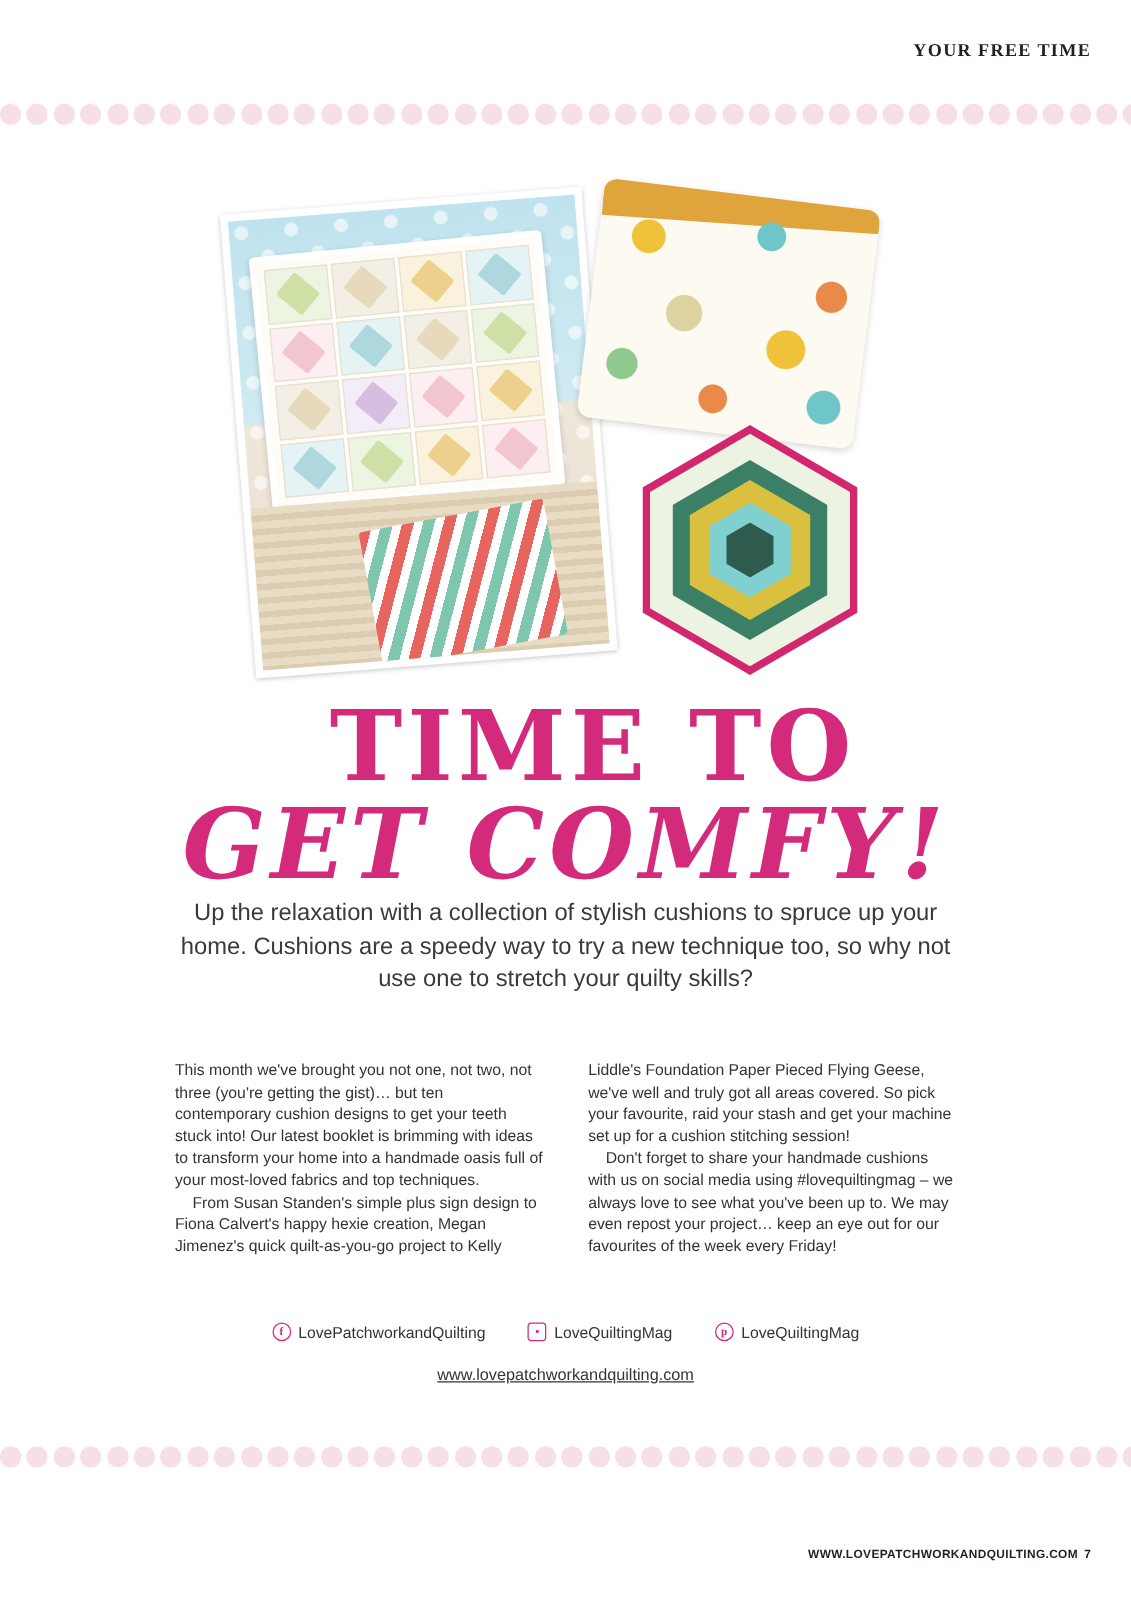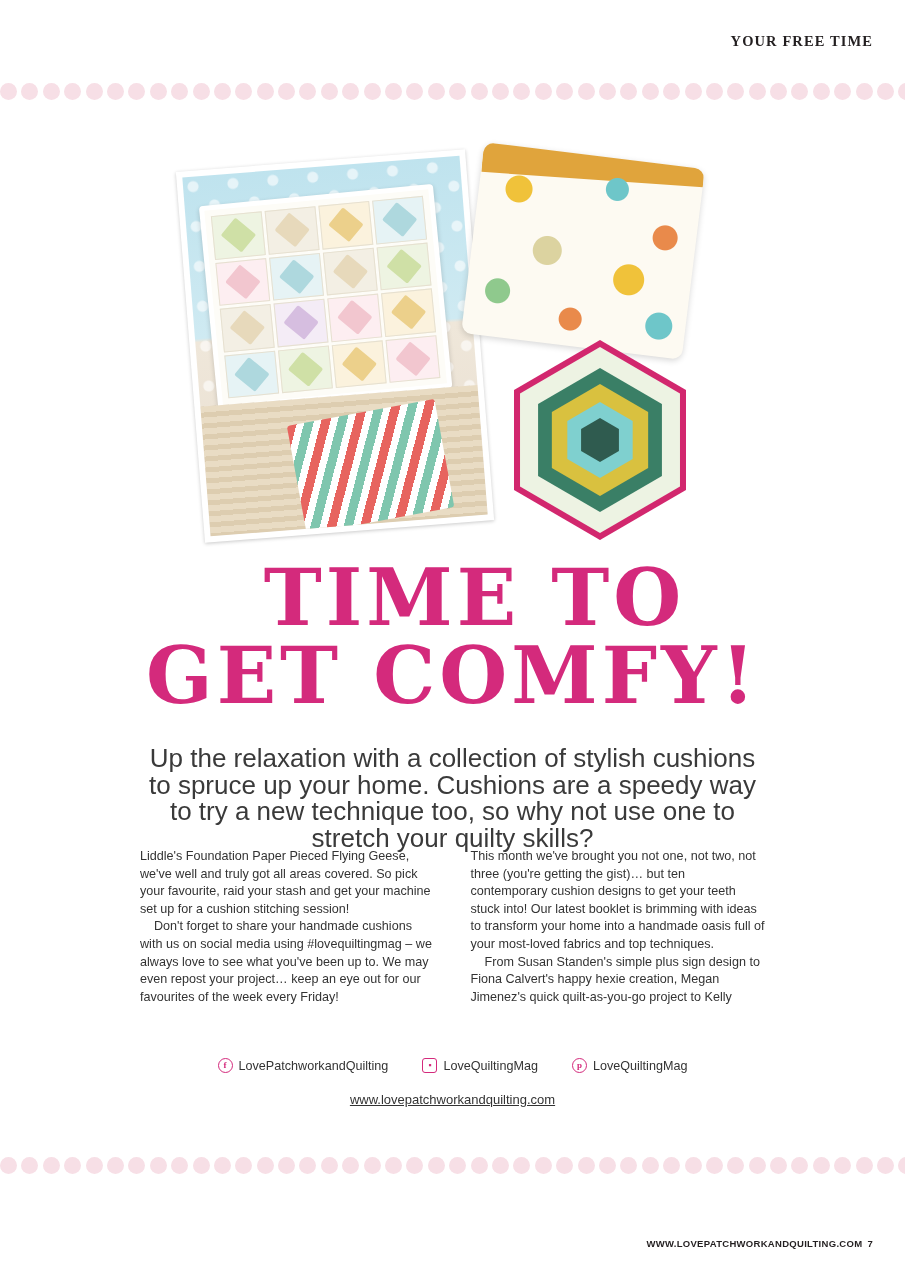--- a/index.html
+++ b/index.html
@@ -221,30 +221,30 @@
     left: 0;
     width: 905px;
     text-align: center;
     color: #d42a7c;
     font-family: "DejaVu Serif", serif;
     font-weight: bold;
     letter-spacing: 4px;
     line-height: 0.92;
   }
   .headline .l1 { font-size: 78px; display: block; margin-left: 44px; }
-  .headline .l2 { font-size: 78px; display: block; margin-top: 6px; }
+  .headline .l2 { font-size: 78px; display: block; margin-top: 6px; font-style: italic; }
 
   
   .standfirst {
     position: absolute;
-    top: 745px;
+    top: 718px;
     left: 140px;
     width: 625px;
     text-align: center;
-    font-size: 26px;
+    font-size: 19px;
     line-height: 26.5px;
     color: #3a3a3a;
   }
 
   
   .cols {
     position: absolute;
     top: 848px;
     left: 140px;
     width: 625px;
@@ -410,26 +410,26 @@
 
   <div class="headline">
     <span class="l1">TIME TO</span>
     <span class="l2">GET COMFY!</span>
   </div>
 
   <div class="standfirst">Up the relaxation with a collection of stylish cushions to spruce up your home. Cushions are a speedy way to try a new technique too, so why not use one to stretch your quilty skills?</div>
 
   <div class="cols">
     <div class="col">
+      <p>This month we've brought you not one, not two, not three (you're getting the gist)… but ten contemporary cushion designs to get your teeth stuck into! Our latest booklet is brimming with ideas to transform your home into a handmade oasis full of your most-loved  fabrics and top techniques.</p>
+      <p class="indent">From Susan Standen's simple plus sign design to Fiona Calvert's happy hexie creation, Megan Jimenez's quick quilt-as-you-go project to Kelly</p>
+    </div>
+    <div class="col">
       <p>Liddle's Foundation Paper Pieced Flying Geese, we've well and truly got all areas covered. So pick your favourite, raid your stash and get your machine set up for a cushion stitching session!</p>
       <p class="indent">Don't forget to share your handmade cushions with us on social media using #lovequiltingmag – we always love to see what you've been up to. We may even repost your project… keep an eye out for our favourites of the week every Friday!</p>
-    </div>
-    <div class="col">
-      <p>This month we've brought you not one, not two, not three (you're getting the gist)… but ten contemporary cushion designs to get your teeth stuck into! Our latest booklet is brimming with ideas to transform your home into a handmade oasis full of your most-loved  fabrics and top techniques.</p>
-      <p class="indent">From Susan Standen's simple plus sign design to Fiona Calvert's happy hexie creation, Megan Jimenez's quick quilt-as-you-go project to Kelly</p>
     </div>
   </div>
 
   <div class="social">
     <div class="item">
       <span class="ic">f</span>
       <span>LovePatchworkandQuilting</span>
     </div>
     <div class="item">
       <span class="ic sq">▪</span>

